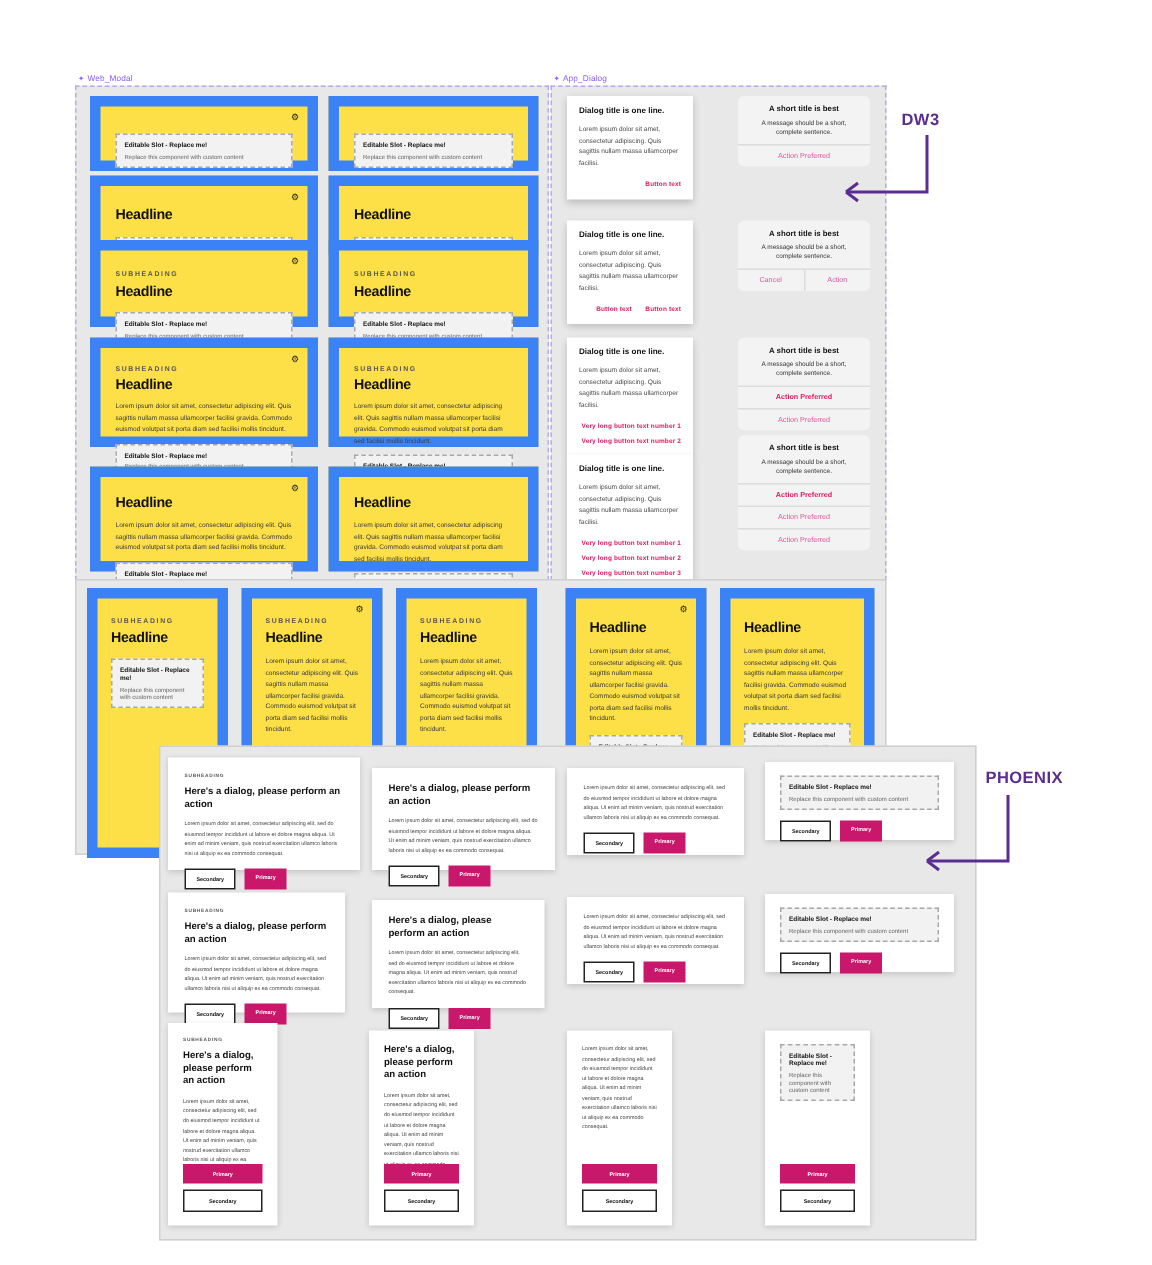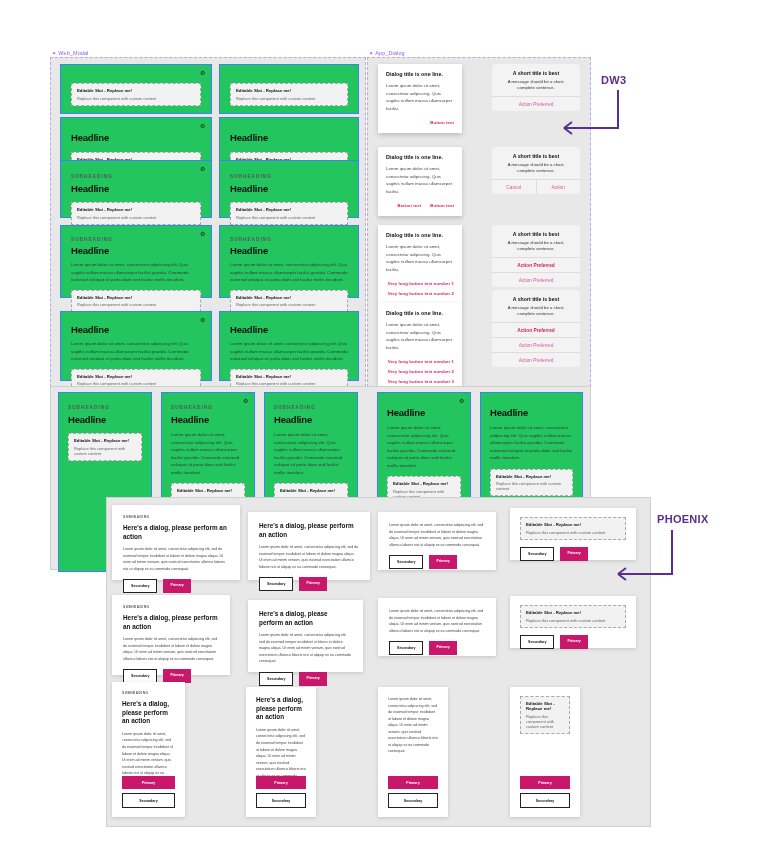--- a/index.html
+++ b/index.html
@@ -24,22 +24,22 @@
   .frame-box {
     position: absolute;
     border: 1px dashed #b9a9e8;
     background: #e8e8e8;
   }
   .plain-box { position: absolute; background: #e8e8e8; border: 1px solid #cfcfcf; }
 
   
   .card {
     position: absolute;
-    background: #22c55e;
-    border: 1px solid #3b82f6;
+    background: #fde047;
+    border: 7px solid #3b82f6;
   }
   .gear {
     position: absolute; right: 5px; top: 5px;
     width: 6px; height: 6px; color: #222; font-size: 6px; line-height: 6px;
   }
   .subheading {
     font-size: 4.6px; letter-spacing: 1.1px; color: #555;
     font-weight: 700; text-transform: uppercase;
   }
   .headline { font-size: 9.5px; font-weight: 700; color: #111; letter-spacing: -.2px; }

